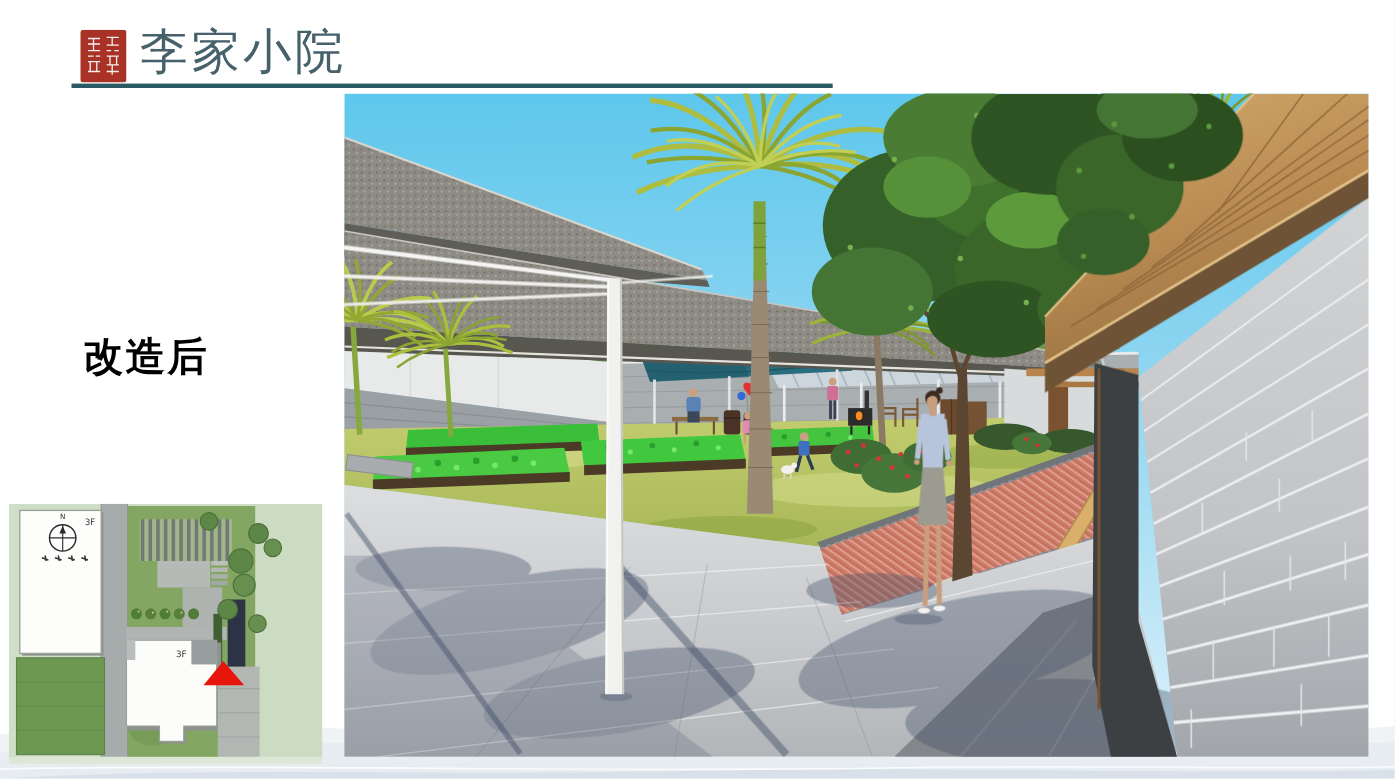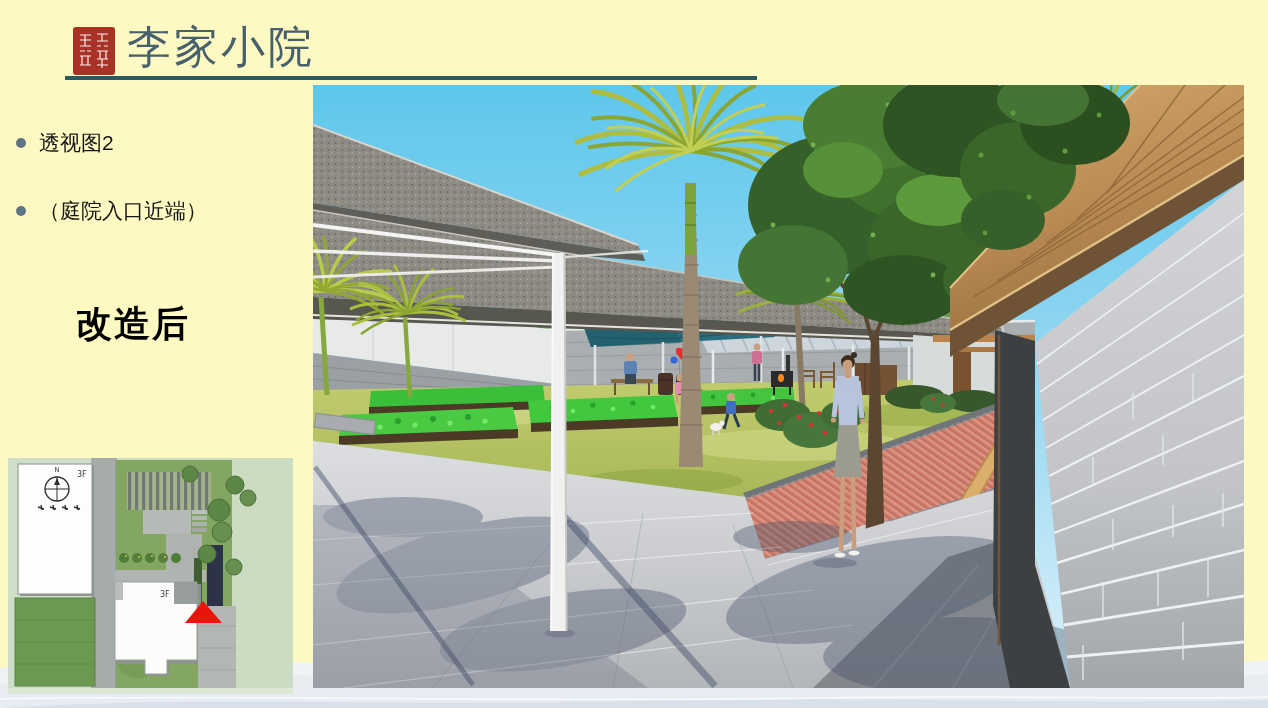--- a/index.html
+++ b/index.html
@@ -1,16 +1,16 @@
 <!DOCTYPE html>
 <html><head>
 <meta charset="utf-8">
 <style>
   html,body{margin:0;padding:0;background:#e9e9e9;}
-  .slide{position:relative;width:1268px;height:708px;background:#fef9c3;overflow:hidden;
+  .slide{position:relative;width:1268px;height:708px;background:#ffffff;overflow:hidden;
          font-family:"Liberation Sans","DejaVu Sans",sans-serif;}
   
   .seal{position:absolute;left:73px;top:27px;width:42px;height:48px;}
   .title{position:absolute;left:127px;top:18px;margin:0;font-family:"Liberation Serif","DejaVu Serif",serif;
          font-weight:400;font-size:44px;letter-spacing:3px;color:#46606c;}
   .title-underline{position:absolute;left:65px;top:76px;width:692px;height:4px;background:#2c5a64;}
   
   .bullets{position:absolute;left:16px;top:128px;list-style:none;margin:0;padding:0;}
   .bullets li{display:flex;align-items:center;height:30px;margin-bottom:38px;}
   .dot{width:10px;height:10px;border-radius:50%;background:#5f7586;margin-right:13px;flex:0 0 auto;}
@@ -39,30 +39,20 @@
       <g stroke="#ffffff" stroke-width="1.2" fill="none" opacity="0.92">
         <path d="M7,8 h11 M7,13 h11 M12,8 v11 M7,19 h11 M7,24 h5 M14,24 h4 M7,29 h11 M9,29 v9 M15,29 v9 M7,38 h11"></path>
         <path d="M24,7 h11 M29,7 v7 M24,14 h11 M24,19 h4 M31,19 h4 M24,24 h11 M27,24 v8 M33,24 v8 M24,32 h11 M24,38 h11 M29,32 v9"></path>
       </g>
     </svg>
   </span>
 
   <h1 class="title">李家小院</h1>
   <div class="title-underline"></div>
 
-  <ul class="bullets">
-    <li>
-      <span class="dot"></span>
-      <span class="b-label">透视图2</span>
-    </li>
-    <li>
-      <span class="dot"></span>
-      <span class="b-label">（庭院入口近端）</span>
-    </li>
-  </ul>
 
   <div class="state-label">改造后</div>
 
   <figure class="siteplan">
     <svg viewBox="0 0 285 240">
       <rect width="285" height="240" fill="#cfdec6"></rect>
       <rect x="222" y="0" width="63" height="232" fill="#ccdcc3"></rect>
       <rect x="84" y="0" width="24" height="233" fill="#a6abac"></rect>
       <line x1="84" y1="0" x2="84" y2="233" stroke="#8f9495" stroke-width="1"></line>
       <line x1="108" y1="0" x2="108" y2="233" stroke="#8f9495" stroke-width="1"></line>

